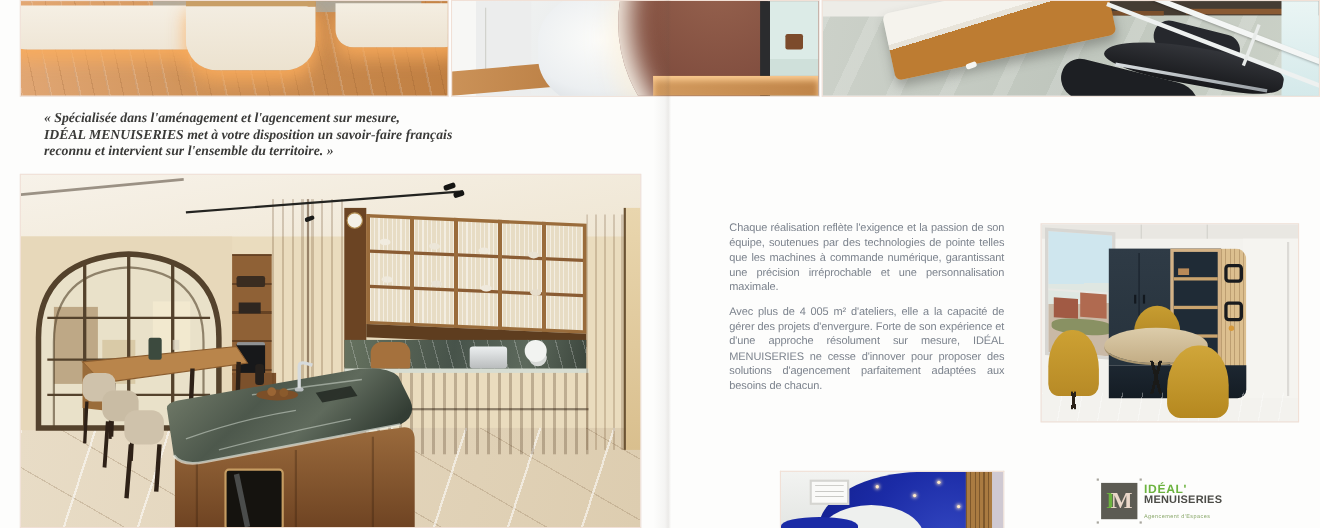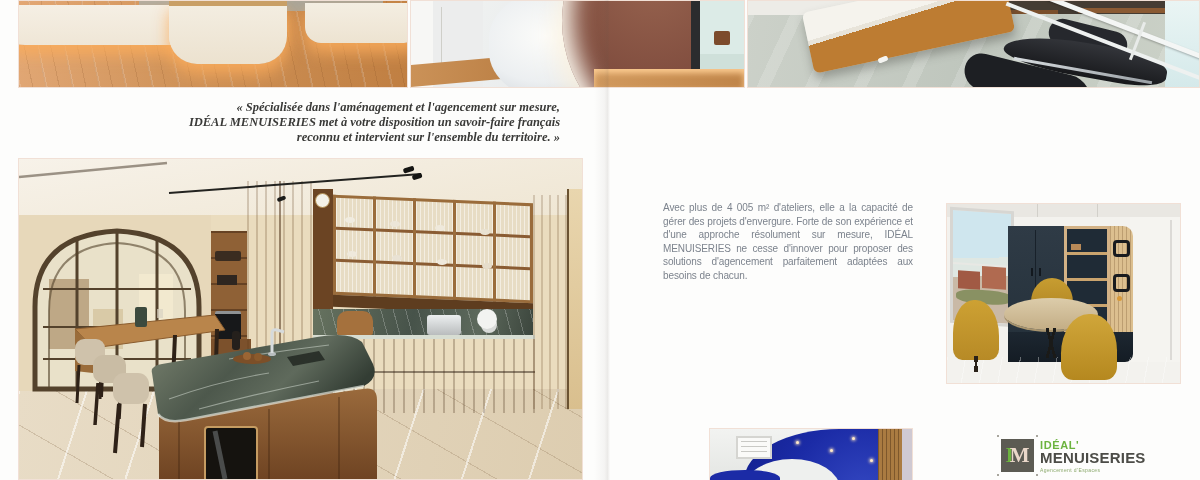--- a/index.html
+++ b/index.html
@@ -42,21 +42,21 @@
   .p3-remote{left:130px;top:56px;width:10px;height:5px;background:#f5f5f2;border-radius:2px;transform:rotate(-20deg);}
   .p3-chaise-back{left:300px;top:24px;width:80px;height:28px;background:#26282d;border-radius:14px;transform:rotate(14deg);}
   .p3-chaise-seat{left:255px;top:42px;width:165px;height:34px;background:linear-gradient(#33353a,#17181b);border-radius:60% 45% 35% 55%/70% 55% 45% 50%;transform:rotate(10deg);}
   .p3-chaise-foot{left:215px;top:64px;width:130px;height:36px;background:#1d1f23;border-radius:18px 26px 10px 20px;transform:rotate(14deg);}
   .p3-chrome{left:265px;top:68px;width:140px;height:3px;background:linear-gradient(90deg,#d7dcdf,#9aa0a5);transform:rotate(10deg);}
   .p3-rail1{right:-16px;top:18px;width:210px;height:5px;background:#f4f6f5;transform:rotate(21deg);box-shadow:0 1px 2px rgba(0,0,0,.25);}
   .p3-rail2{right:-20px;top:40px;width:220px;height:4px;background:#eef1f0;transform:rotate(21deg);}
   .p3-post{right:60px;top:20px;width:3px;height:40px;background:#e8ebe9;transform:rotate(21deg);}
 
   
-  .quote{left:40px;top:100px;width:520px;text-align:right;font-family:"Liberation Serif",serif;font-style:italic;font-weight:700;font-size:12.5px;line-height:14.8px;color:#3a3a38;white-space:pre-line;}
+  .quote{left:40px;top:100px;width:520px;text-align:left;font-family:"Liberation Serif",serif;font-style:italic;font-weight:700;font-size:12.5px;line-height:14.8px;color:#3a3a38;white-space:pre-line;}
 
   
   .p4{left:18px;top:158px;width:565px;height:322px;}
   .k-ceiling{left:0;top:0;right:0;height:58px;background:linear-gradient(170deg,#f7f2e9,#efe6d3);}
   .k-wall{left:0;top:56px;right:0;height:180px;background:#eadcbe;}
   .k-floor{left:0;top:230px;right:0;height:92px;background:linear-gradient(100deg,#e8dcc6,#ddcdb0);}
   .k-tiles{left:0;top:230px;right:0;height:92px;background:repeating-linear-gradient(108deg,rgba(255,255,255,.55) 0 2px,transparent 2px 64px),repeating-linear-gradient(30deg,rgba(150,125,95,.3) 0 1px,transparent 1px 48px);}
   .k-archwall{left:0;top:56px;width:192px;height:176px;background:#e7d8ba;}
   .k-niche{left:192px;top:72px;width:36px;height:110px;background:#8f6136;background-image:repeating-linear-gradient(180deg,rgba(40,20,8,.4) 0 2px,transparent 2px 26px);}
   .k-jars{left:196px;top:92px;width:26px;height:10px;background:#3a2c20;border-radius:2px;}
@@ -141,21 +141,21 @@
   .b-wallR{right:0;top:0;width:10px;height:52px;background:#cfc9d2;}
 
   
   .logo{left:1001px;top:439px;width:180px;height:41px;}
   .logo-box{left:0;top:0;width:33px;height:33px;background:#5c5b53;display:flex;align-items:center;justify-content:center;}
   .logo-i{font-family:"Liberation Serif",serif;font-weight:700;font-size:21px;color:#6cb33f;margin-right:-4px;line-height:1;}
   .logo-m{font-family:"Liberation Serif",serif;font-weight:700;font-size:21px;color:#ead7c9;line-height:1;}
   .logo-tick{width:2px;height:2px;background:#a8a69e;}
   .lt1{left:-4px;top:-4px;} .lt2{left:35px;top:-4px;} .lt3{left:-4px;top:35px;} .lt4{left:35px;top:35px;}
   .logo-n1{left:39px;top:0;font-size:11px;font-weight:700;color:#6cb33f;letter-spacing:.6px;text-align:center;}
-  .logo-n2{left:39px;top:10px;font-size:15px;font-weight:700;color:#4c4c47;letter-spacing:.2px;}
+  .logo-n2{left:39px;top:10px;font-size:10px;font-weight:700;color:#4c4c47;letter-spacing:.2px;}
   .logo-n3{left:39px;top:28px;font-size:5px;color:#8aa86a;letter-spacing:.4px;}
 
   .fold{left:594px;top:0;width:26px;height:480px;background:linear-gradient(90deg,rgba(0,0,0,0) 0%,rgba(90,80,70,.05) 40%,rgba(90,80,70,.11) 52%,rgba(255,255,255,0) 62%,rgba(0,0,0,0) 100%);pointer-events:none;}
 </style>
 </head>
 <body>
 
 <div class="canvas">
 
   <div class="photo p1">
@@ -292,20 +292,21 @@
         <rect x="213" y="172" width="8" height="19" rx="3" fill="#25201c"></rect>
         <ellipse cx="233" cy="200" rx="19" ry="5" fill="#7c4f28"></ellipse>
         <circle cx="228" cy="197" r="4" fill="#9a6534"></circle>
         <circle cx="239" cy="198" r="4" fill="#8a5a2c"></circle>
       </g>
     </svg>
   </div>
 
 
   <div class="abs body-col">
+    <p>Chaque réalisation reflète l'exigence et la passion de son équipe, soutenues par des technologies de pointe telles que les machines à commande numérique, garantissant une précision irréprochable et une personnalisation maximale.</p>
     <p>Avec plus de 4 005 m² d'ateliers, elle a la capacité de gérer des projets d'envergure. Forte de son expérience et d'une approche résolument sur mesure, IDÉAL MENUISERIES ne cesse d'innover pour proposer des solutions d'agencement parfaitement adaptées aux besoins de chacun.</p>
   </div>
 
   <div class="photo p5">
     <div class="abs o-wall"></div>
     <div class="abs o-ceil"></div>
     <div class="abs o-ceil-l1"></div>
     <div class="abs o-ceil-l2"></div>
     <div class="abs o-wallR"></div>
     <div class="abs o-doorline"></div>

